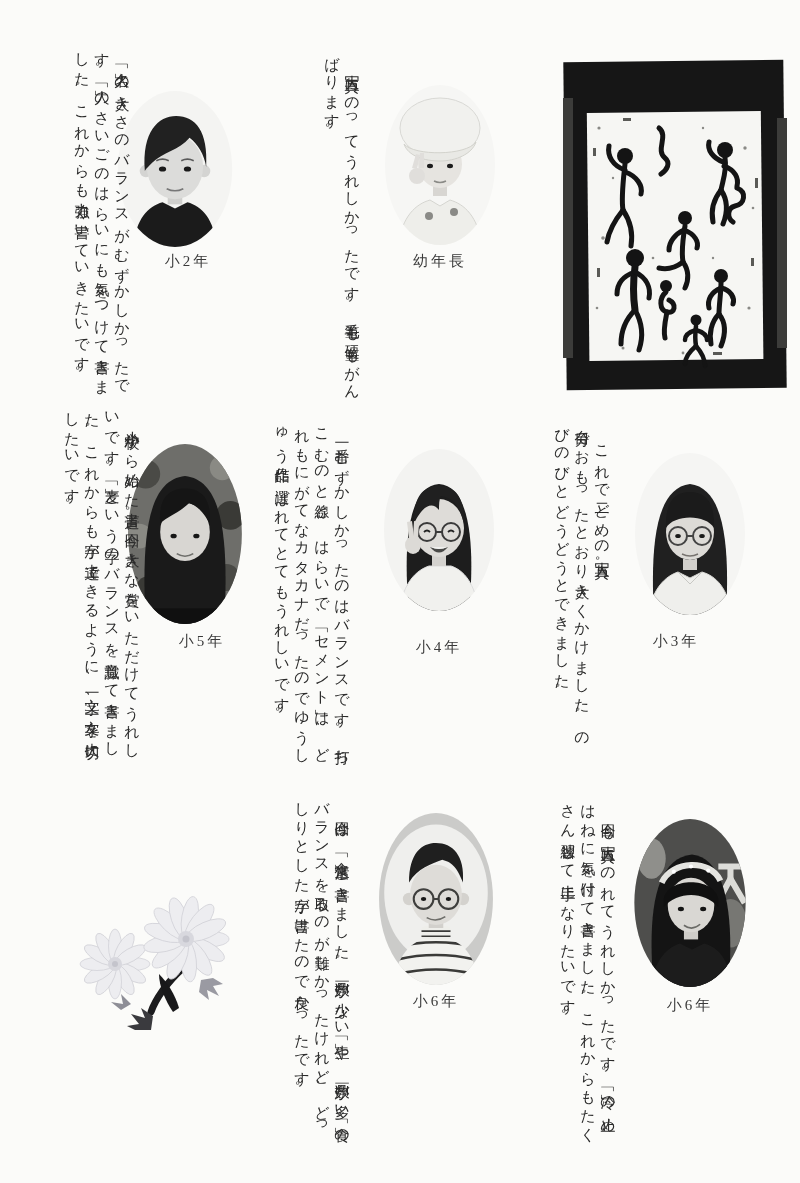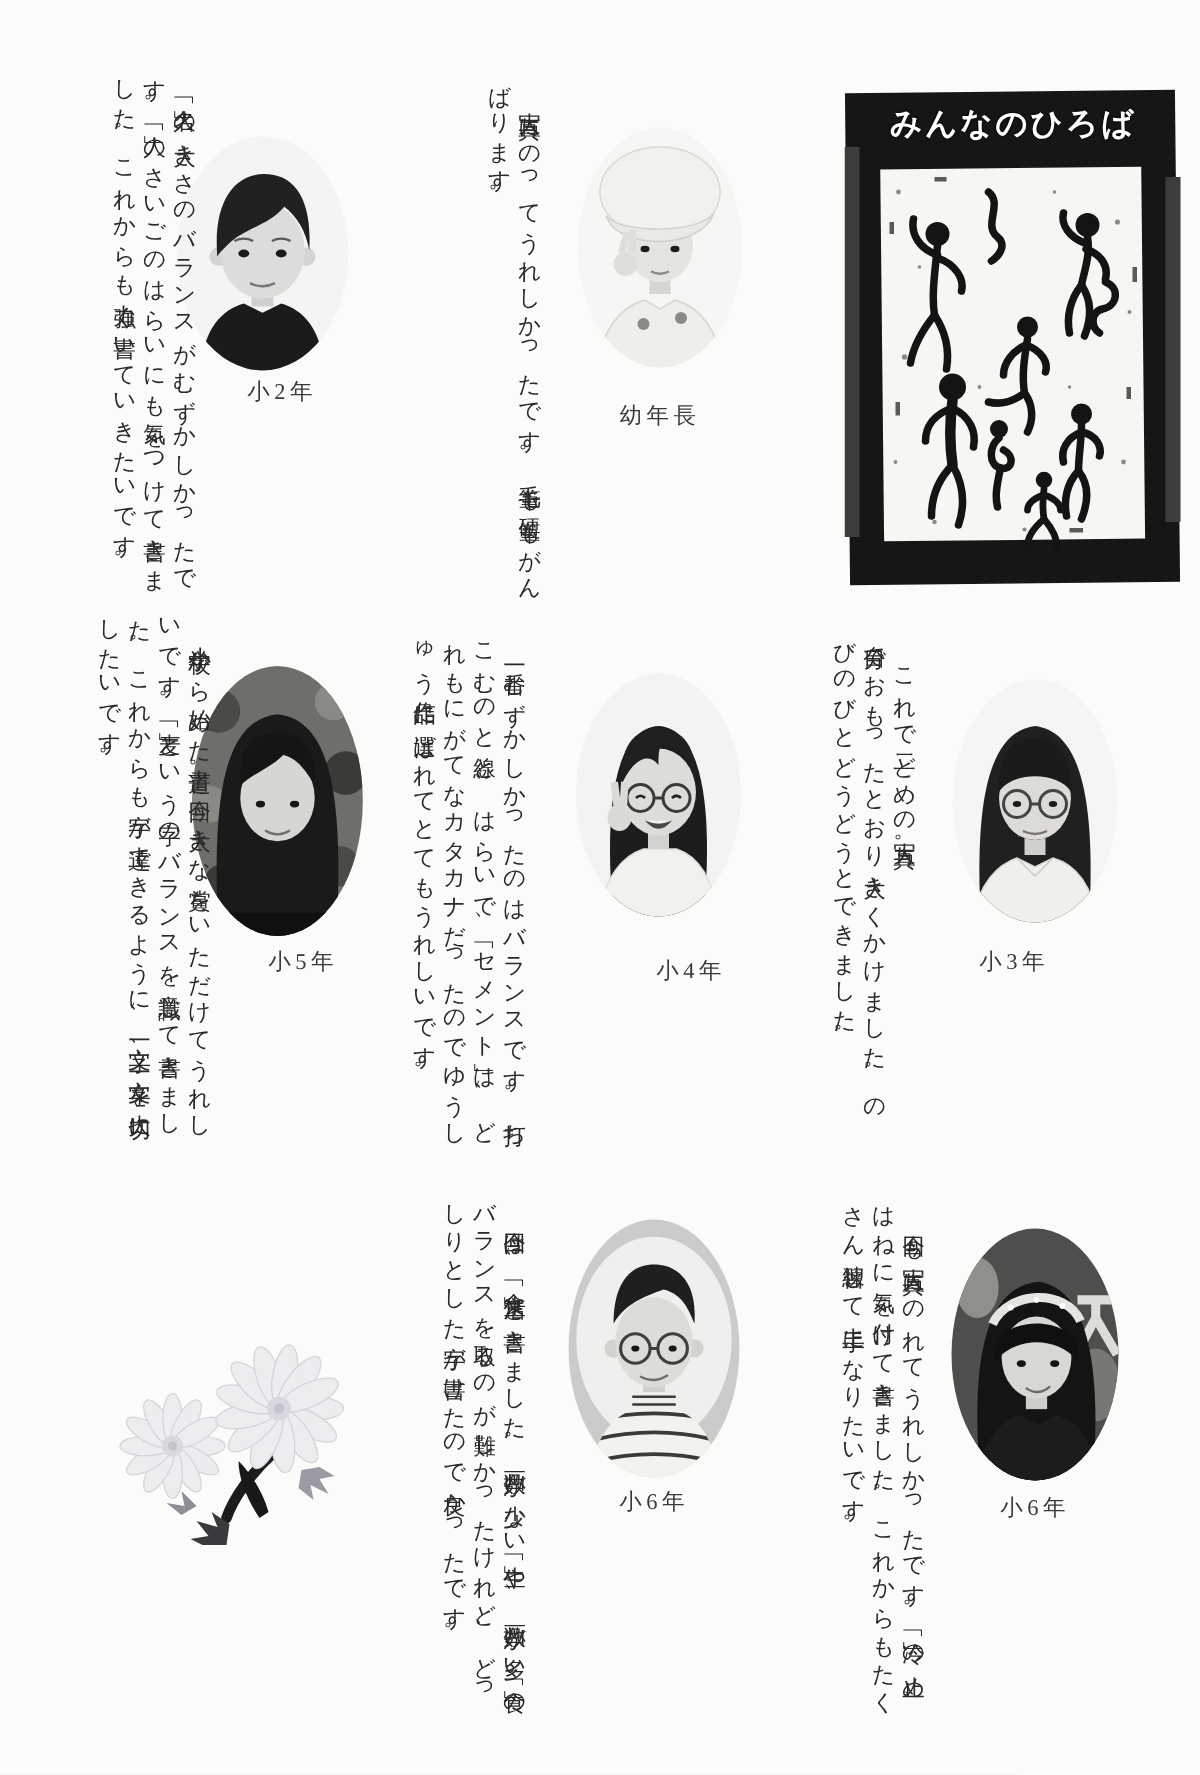--- a/index.html
+++ b/index.html
@@ -110,21 +110,20 @@
         <path d="M156,256 C164,266 162,278 158,288"></path>
         <circle cx="133" cy="262" r="5.5" fill="#141414" stroke="none"></circle>
         <path d="M133,268 C132,276 132,282 133,288" stroke-width="4.5"></path>
         <path d="M133,272 C126,274 122,278 122,282" stroke-width="4.5"></path>
         <path d="M133,272 C140,274 144,278 144,282" stroke-width="4.5"></path>
         <path d="M133,288 C126,294 122,300 122,306" stroke-width="4.5"></path>
         <path d="M133,288 C140,296 142,302 142,308" stroke-width="4.5"></path>
       </g>
     </svg>
   </div>
-  <div id="hiroba-title">みんなのひろば</div>
 
   <figure class="portrait" style="left:384px;top:84px;width:112px;height:162px;">
     <svg viewBox="0 0 112 162">
       <clipPath id="cpA">
           <ellipse cx="56" cy="81" rx="55" ry="80"></ellipse>
         </clipPath>
       <g clip-path="url(#cpA)">
         <rect width="112" height="162" fill="#f6f6f4"></rect>
         <path d="M14,162 C18,132 32,120 46,116 L56,122 L66,116 C80,120 94,132 98,162 Z" fill="#eeeeea" stroke="#d5d5d0"></path>
         <circle cx="45" cy="132" r="4" fill="#8a8a86"></circle>
@@ -136,21 +135,21 @@
         <path d="M20,60 C30,72 82,72 92,58 C88,70 72,77 56,77 C40,77 24,72 20,60 Z" fill="#e9e9e5" stroke="#d2d2cc"></path>
         <ellipse cx="46" cy="82" rx="3" ry="2.2" fill="#1c1c1c"></ellipse>
         <ellipse cx="66" cy="82" rx="3" ry="2.2" fill="#1c1c1c"></ellipse>
         <path d="M50,97 Q56,100 62,97" stroke="#8a8a86" stroke-width="1.5" fill="none"></path>
         <path d="M28,84 l4,-14 4,1 -3,14 z" fill="#e0dedb"></path>
         <path d="M35,84 l1,-15 4,0 0,15 z" fill="#e0dedb"></path>
         <circle cx="33" cy="92" r="8" fill="#e0dedb"></circle>
       </g>
     </svg>
   </figure>
-  <div class="grade-label" style="left:384px;top:268px;width:112px;">幼年長</div>
+  <div class="grade-label" style="left:384px;top:252px;width:112px;">幼年長</div>
   <div class="vtext" style="left:322px;top:46px;height:352px;width:40px;">大写真にのってうれしかったです。毛筆も硬筆もがんばります。</div>
 
   <figure class="portrait" style="left:114px;top:90px;width:122px;height:158px;">
     <svg viewBox="0 0 112 152">
       <clipPath id="cpB">
           <ellipse cx="56" cy="76" rx="55" ry="75"></ellipse>
         </clipPath>
       <g clip-path="url(#cpB)">
         <rect width="112" height="152" fill="#f4f4f2"></rect>
         <rect x="49" y="96" width="14" height="14" fill="#cfcfcd"></rect>
@@ -215,21 +214,21 @@
         <path d="M41,84 Q44,81 47,84" stroke="#222" stroke-width="1.8" fill="none"></path>
         <path d="M65,84 Q68,81 71,84" stroke="#222" stroke-width="1.8" fill="none"></path>
         <path d="M47,99 Q56,110 65,99 Q56,103 47,99 Z" fill="#4a4a48"></path>
         <path d="M48,99 Q56,103 64,99 Z" fill="#f0f0ee"></path>
         <path d="M24,74 l5,-1 2,16 -5,1 z" fill="#dcdad6"></path>
         <path d="M31,73 l5,1 -1,16 -5,0 z" fill="#dcdad6"></path>
         <ellipse cx="30" cy="97" rx="8" ry="9" fill="#dcdad6"></ellipse>
       </g>
     </svg>
   </figure>
-  <div class="grade-label" style="left:372px;top:638px;width:112px;text-align:right;">小4年</div>
+  <div class="grade-label" style="left:383px;top:638px;width:112px;">小4年</div>
   <div class="vtext" style="left:272px;top:418px;height:352px;width:80px;">一番むずかしかったのはバランスです。打ちこむのと線と、はらいで、「セメント」は、どれもにがてなカタカナだったのでゆうしゅう作品に選ばれてとてもうれしいです。</div>
 
   <figure class="portrait" style="left:127px;top:443px;width:116px;height:182px;">
     <svg viewBox="0 0 112 176">
       <clipPath id="cpE">
           <ellipse cx="56" cy="88" rx="55" ry="87"></ellipse>
         </clipPath>
       <g clip-path="url(#cpE)">
         <rect width="112" height="176" fill="#6e6e6a"></rect>
         <circle cx="18" cy="30" r="14" fill="#4a4a46"></circle>

